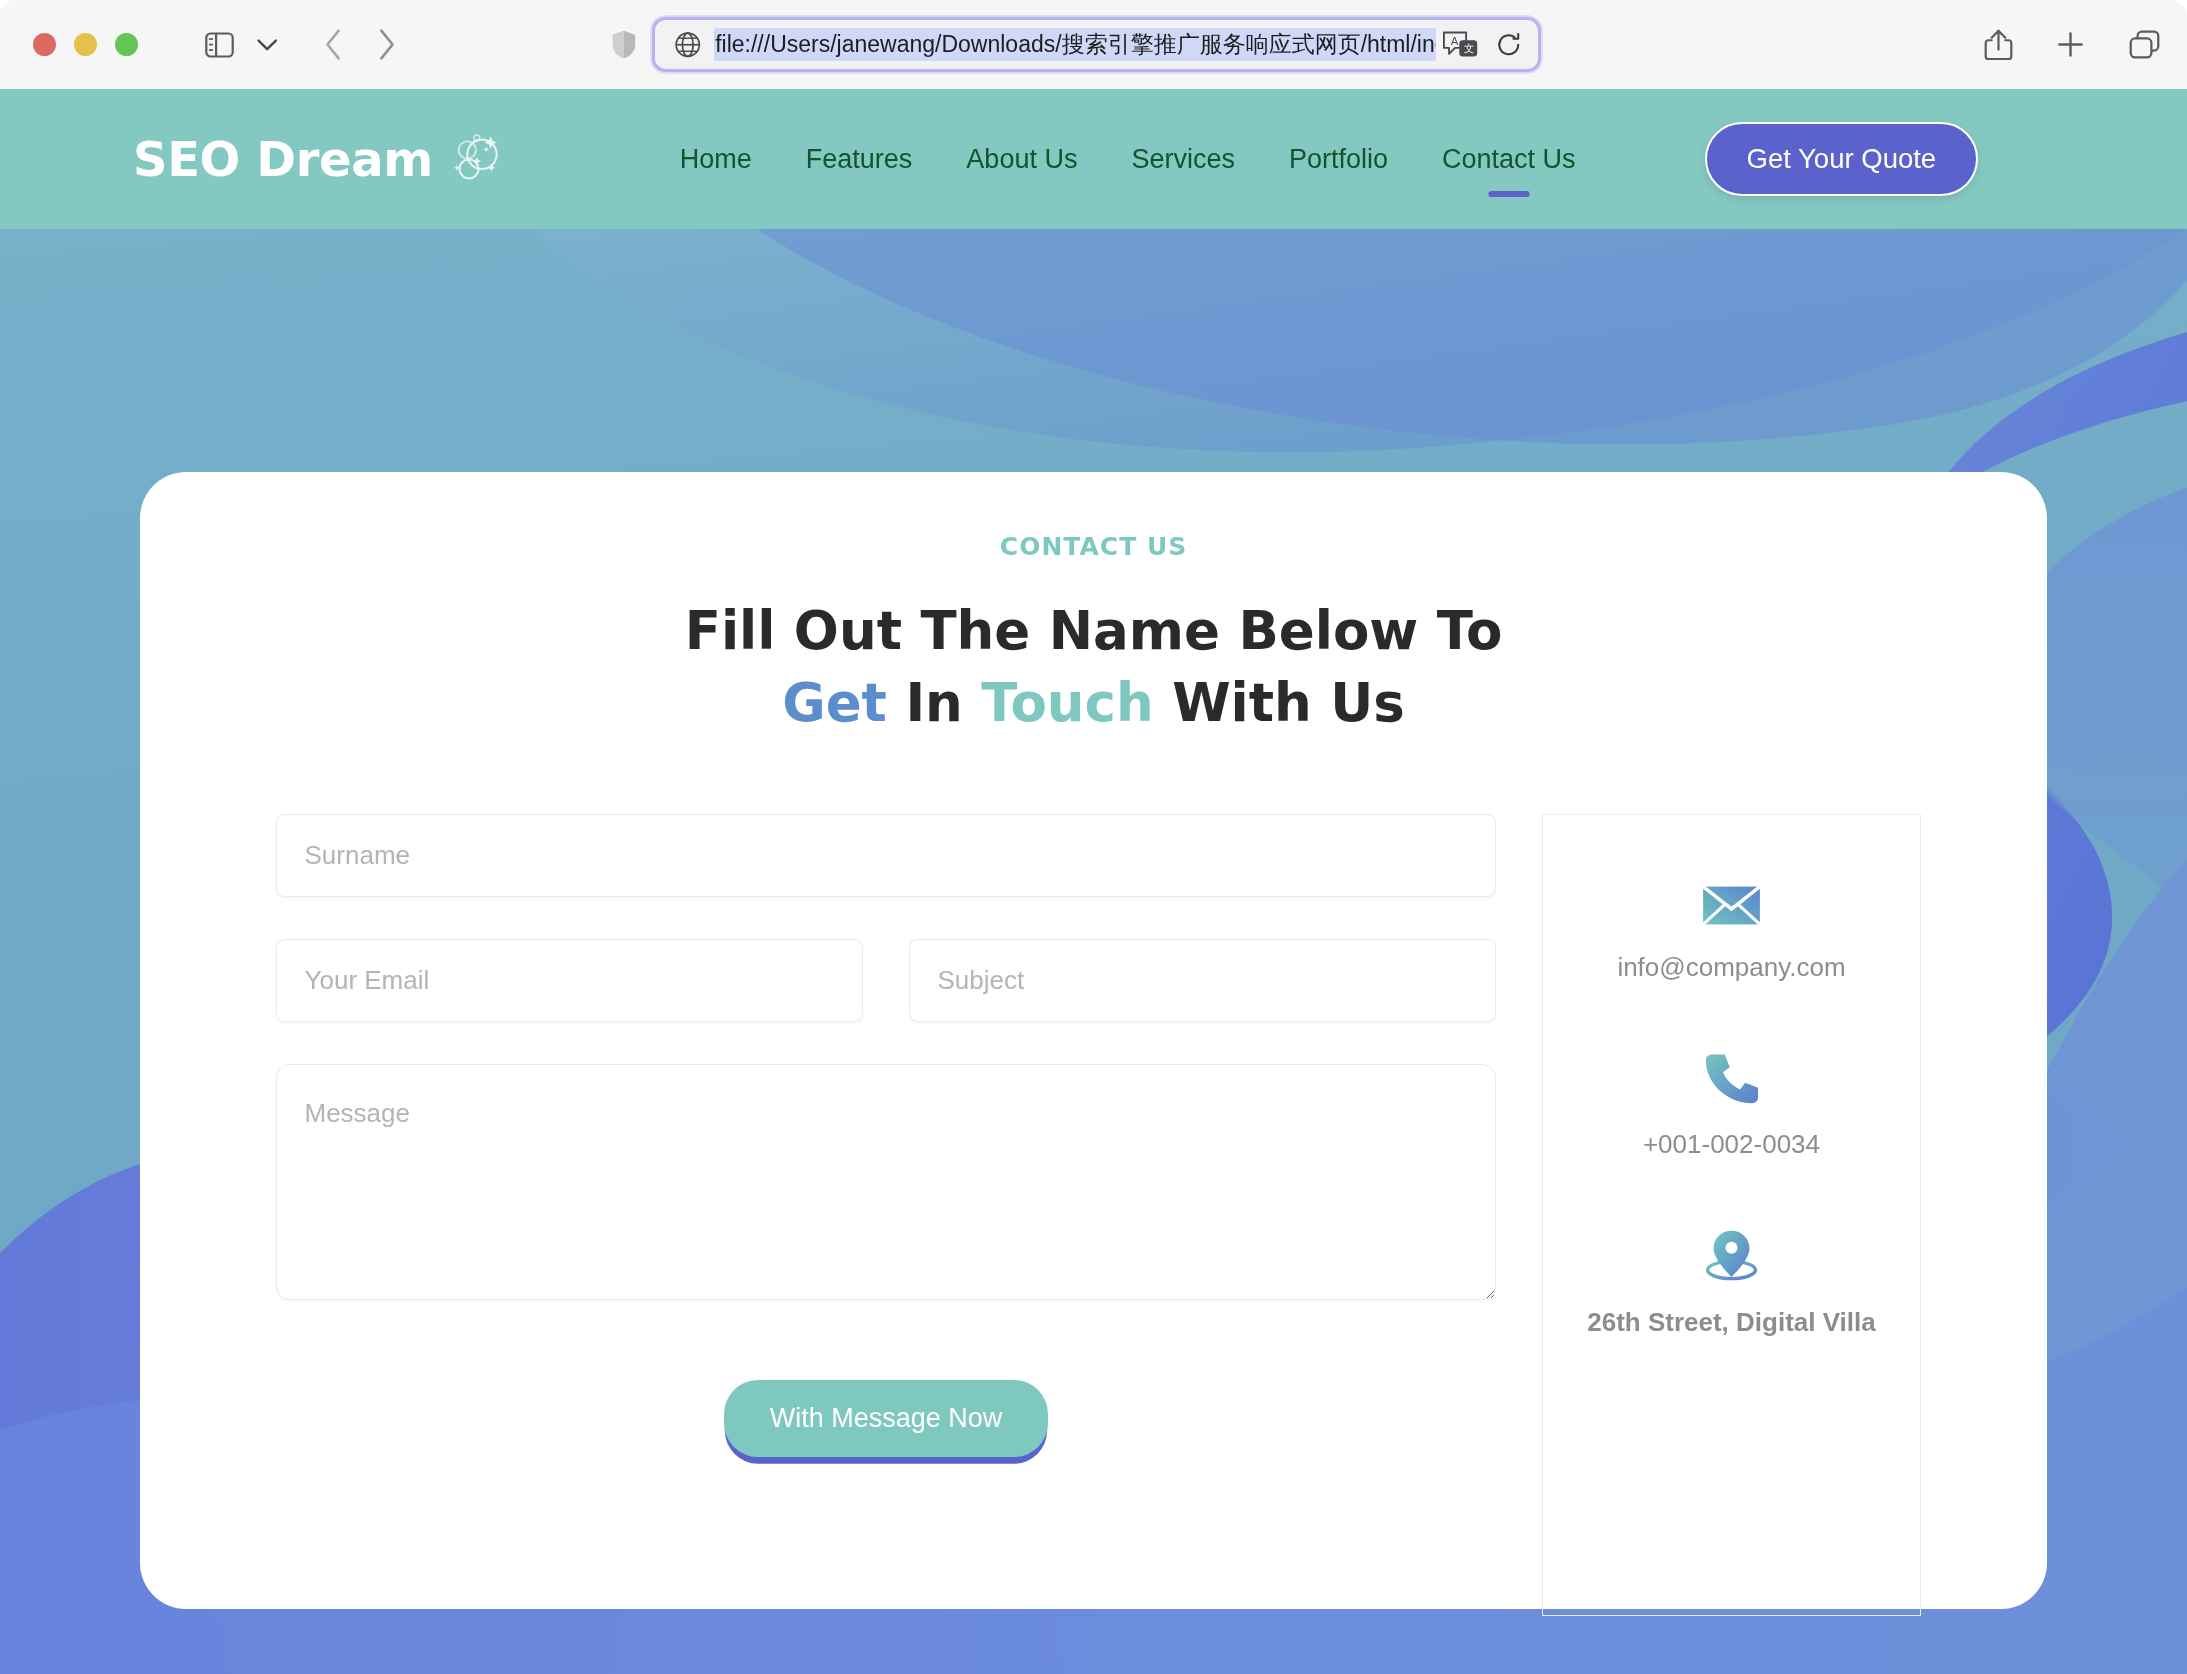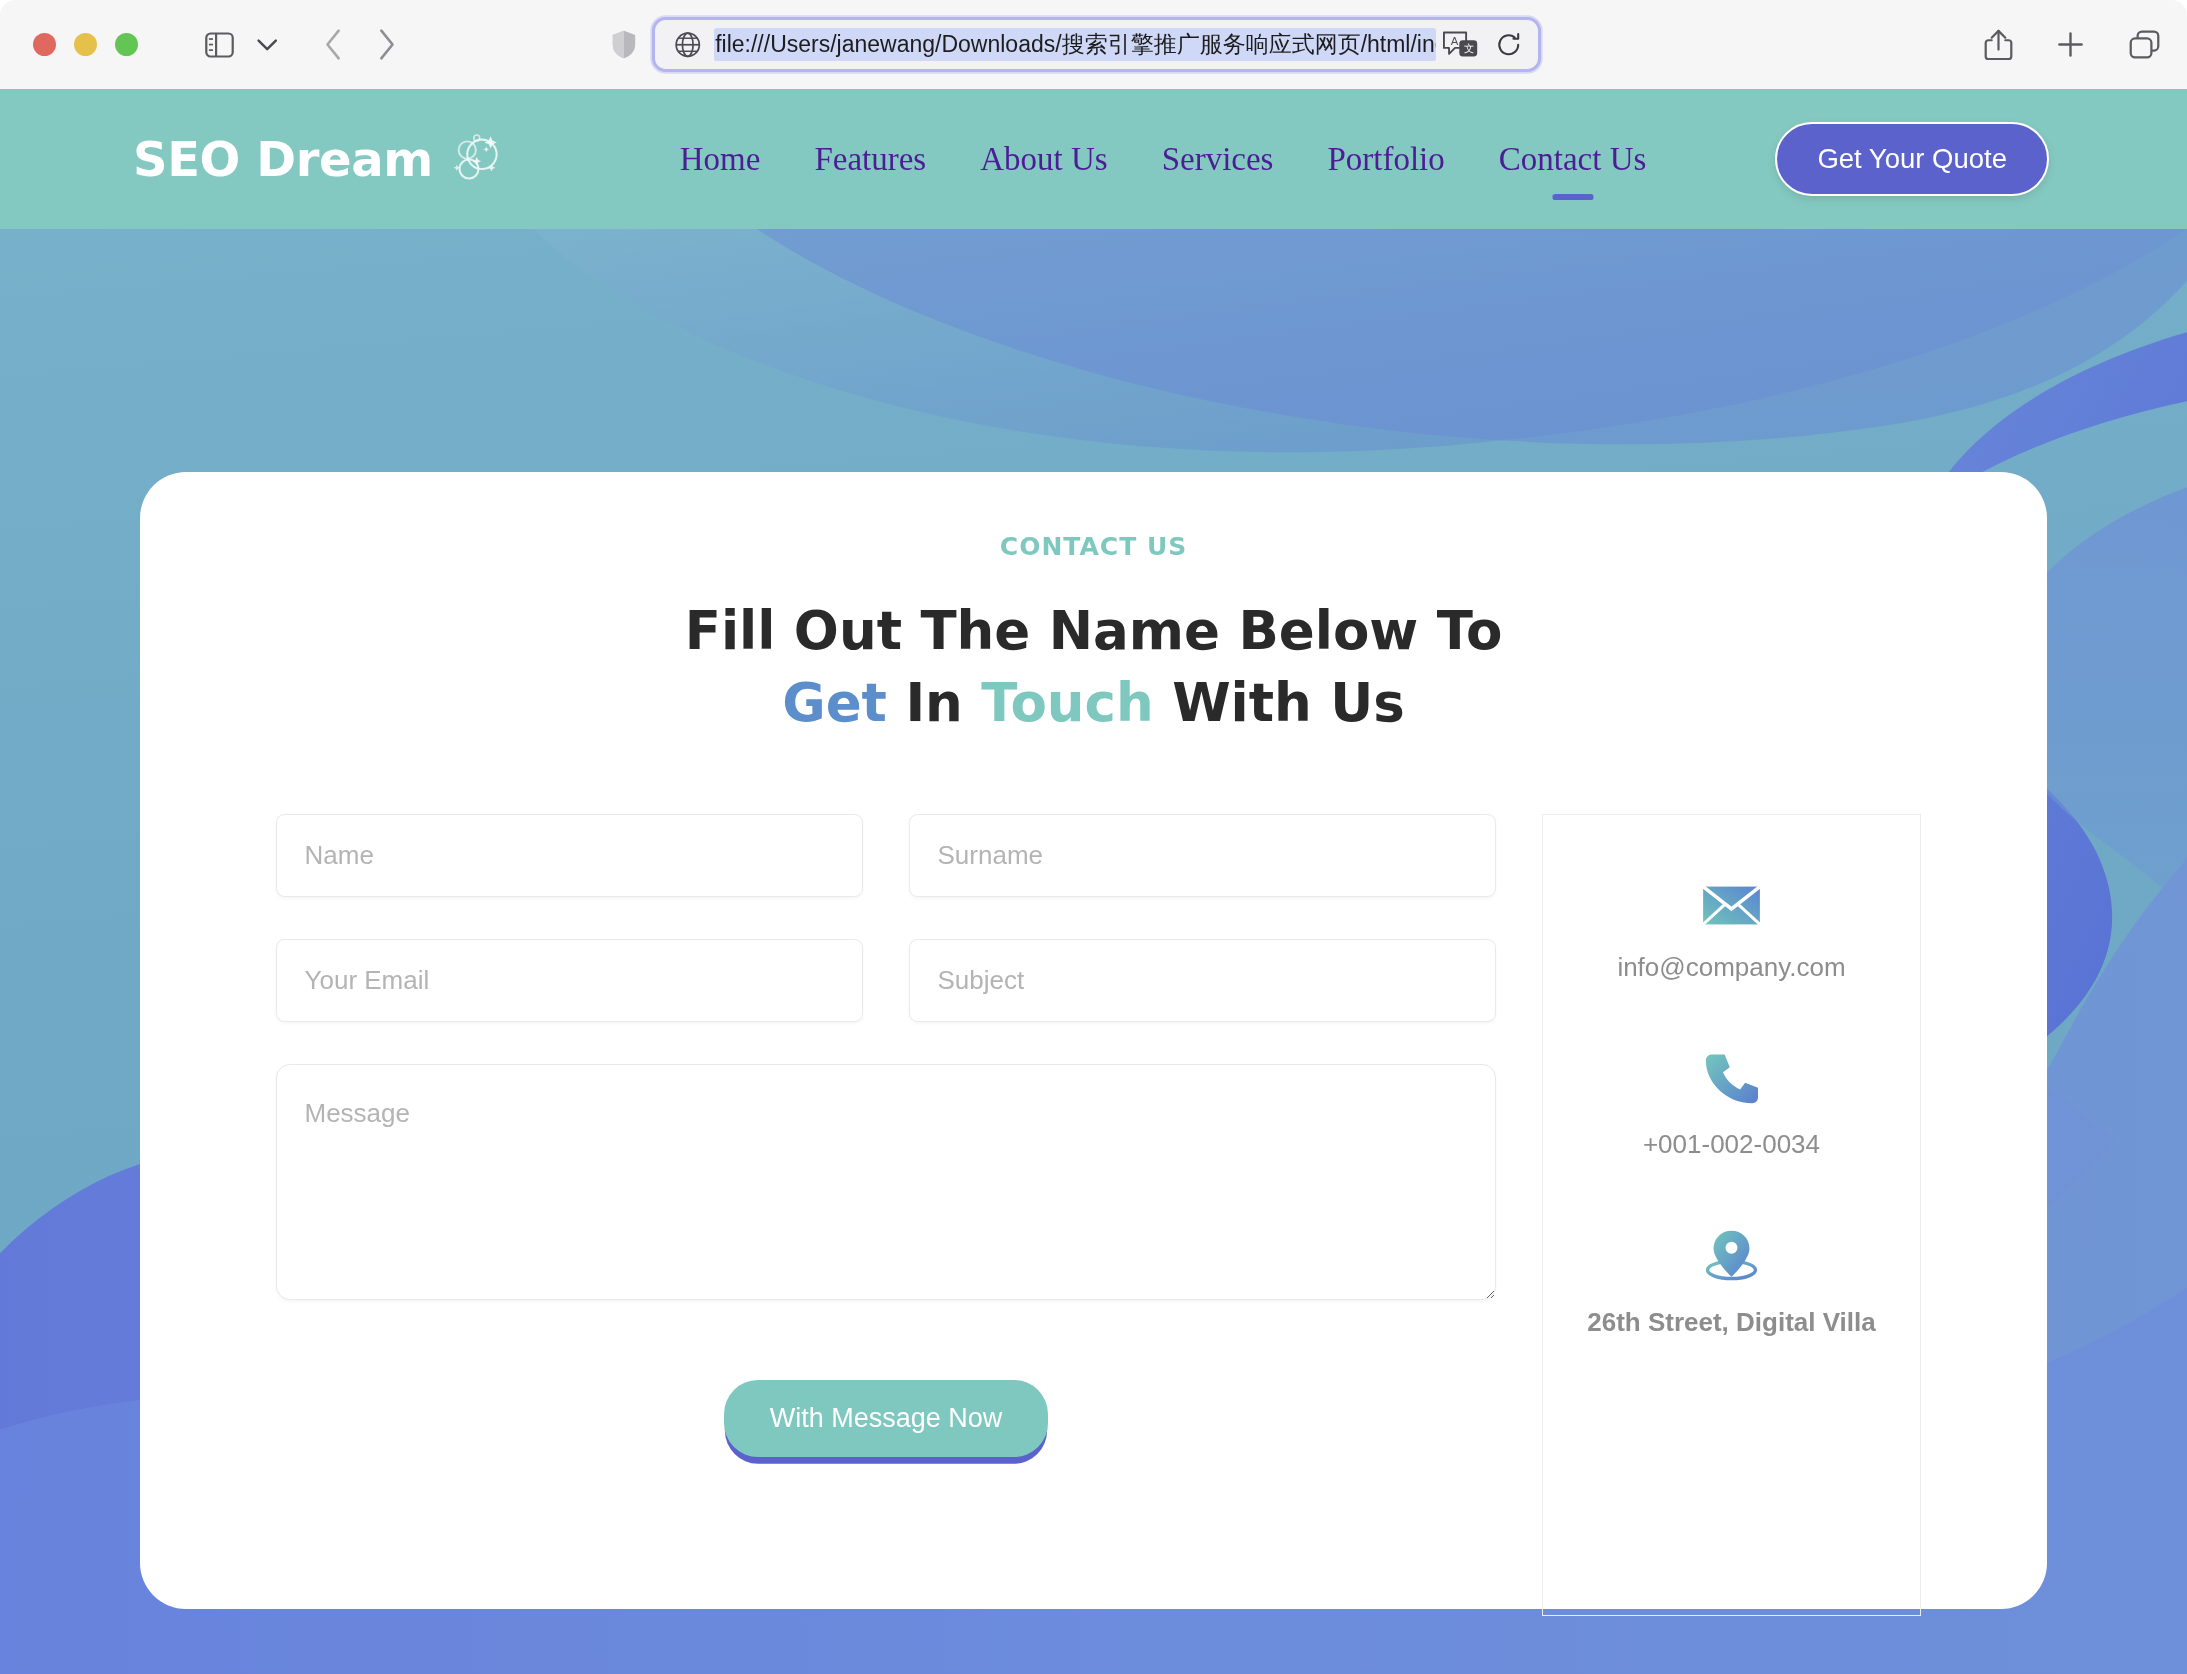--- a/index.html
+++ b/index.html
@@ -120,26 +120,26 @@
   .brand-icon { width: 57px; height: 57px; opacity: .92; }
 
   .main-nav {
     display: flex;
     align-items: center;
     margin-left: 146px;
     gap: 0;
   }
   .nav-item {
     position: relative;
-    font-size: 33px;
-    color: #4c1d95;
+    font-size: 27px;
+    color: #14532d;
     padding: 10.3px 27px;
     white-space: nowrap;
     cursor: pointer;
-    font-family: Liberation Serif, serif;
+    font-family: Liberation Sans, sans-serif;
   }
   .nav-item.active::after {
     content: "";
     position: absolute;
     left: 50%;
     transform: translateX(-50%);
     bottom: -12px;
     width: 41px;
     height: 6px;
     background: #5c62cb;
@@ -445,21 +445,20 @@
         <span>Fill Out The Name Below To</span><br>
         <span class="hl-blue">Get</span>
         <span>In</span>
         <span class="hl-teal">Touch</span>
         <span>With Us</span>
       </h1>
 
       <div class="form-wrap">
         <form class="form-left">
           <div class="row">
-            <input class="field" type="text" placeholder="Name" style="">
             <input class="field" type="text" placeholder="Surname" style="">
           </div>
           <div class="row">
             <input class="field" type="email" placeholder="Your Email" style="">
             <input class="field" type="text" placeholder="Subject" style="">
           </div>
           <textarea class="msg" placeholder="Message" style=""></textarea>
           <div class="send-wrap">
             <button type="button" class="send-btn">With Message Now</button>
           </div>

